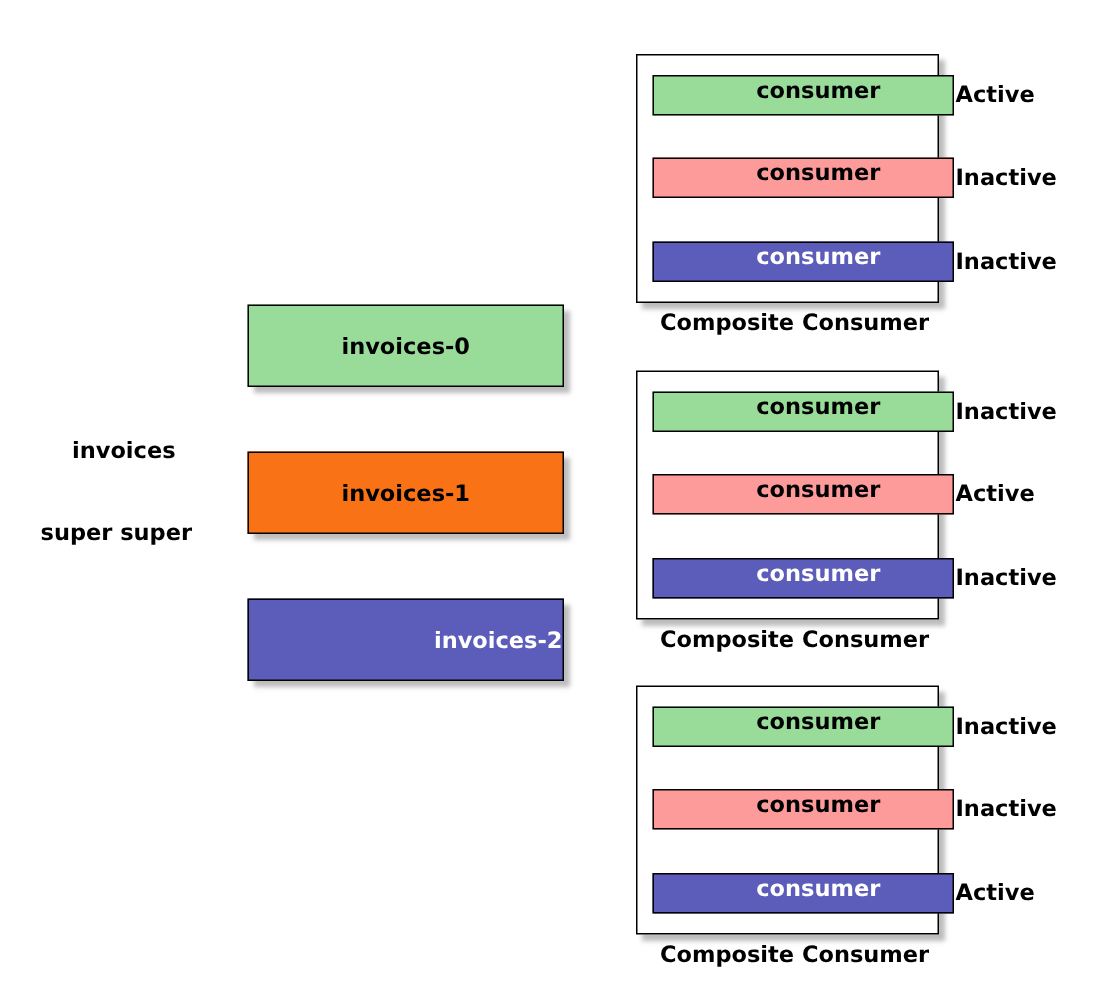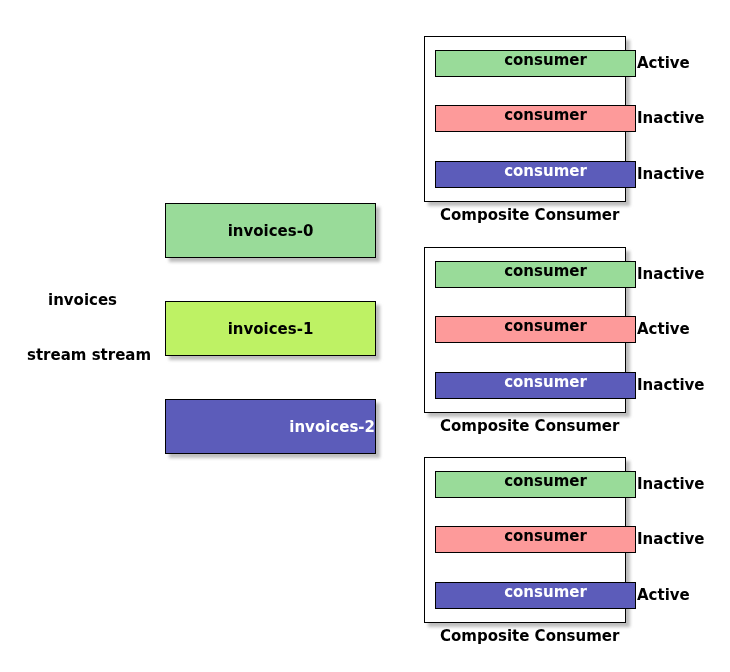--- a/index.html
+++ b/index.html
@@ -102,26 +102,26 @@
     line-height: 18px;
     white-space: nowrap;
   }
 </style>
 </head>
 <body>
 
 <div class="canvas">
 
   <div class="stream-label name">invoices</div>
-  <div class="stream-label type">stream stream</div>
+  <div class="stream-label type">super super</div>
 
   <div class="partition p0" style="background-color: rgb(153, 219, 153);">
     <span>invoices-0</span>
   </div>
-  <div class="partition p1" style="background-color: #bef264;">
+  <div class="partition p1" style="background-color: #f97316;">
     <span>invoices-1</span>
   </div>
   <div class="partition p2 text-light" style="background-color: rgb(92, 92, 186);">
     <span>invoices-2</span>
   </div>
 
   <div class="composite-group g0">
     <div class="composite-box">
       <div class="consumer r0" style="background-color: rgb(153, 219, 153);">
         <span>consumer</span>

